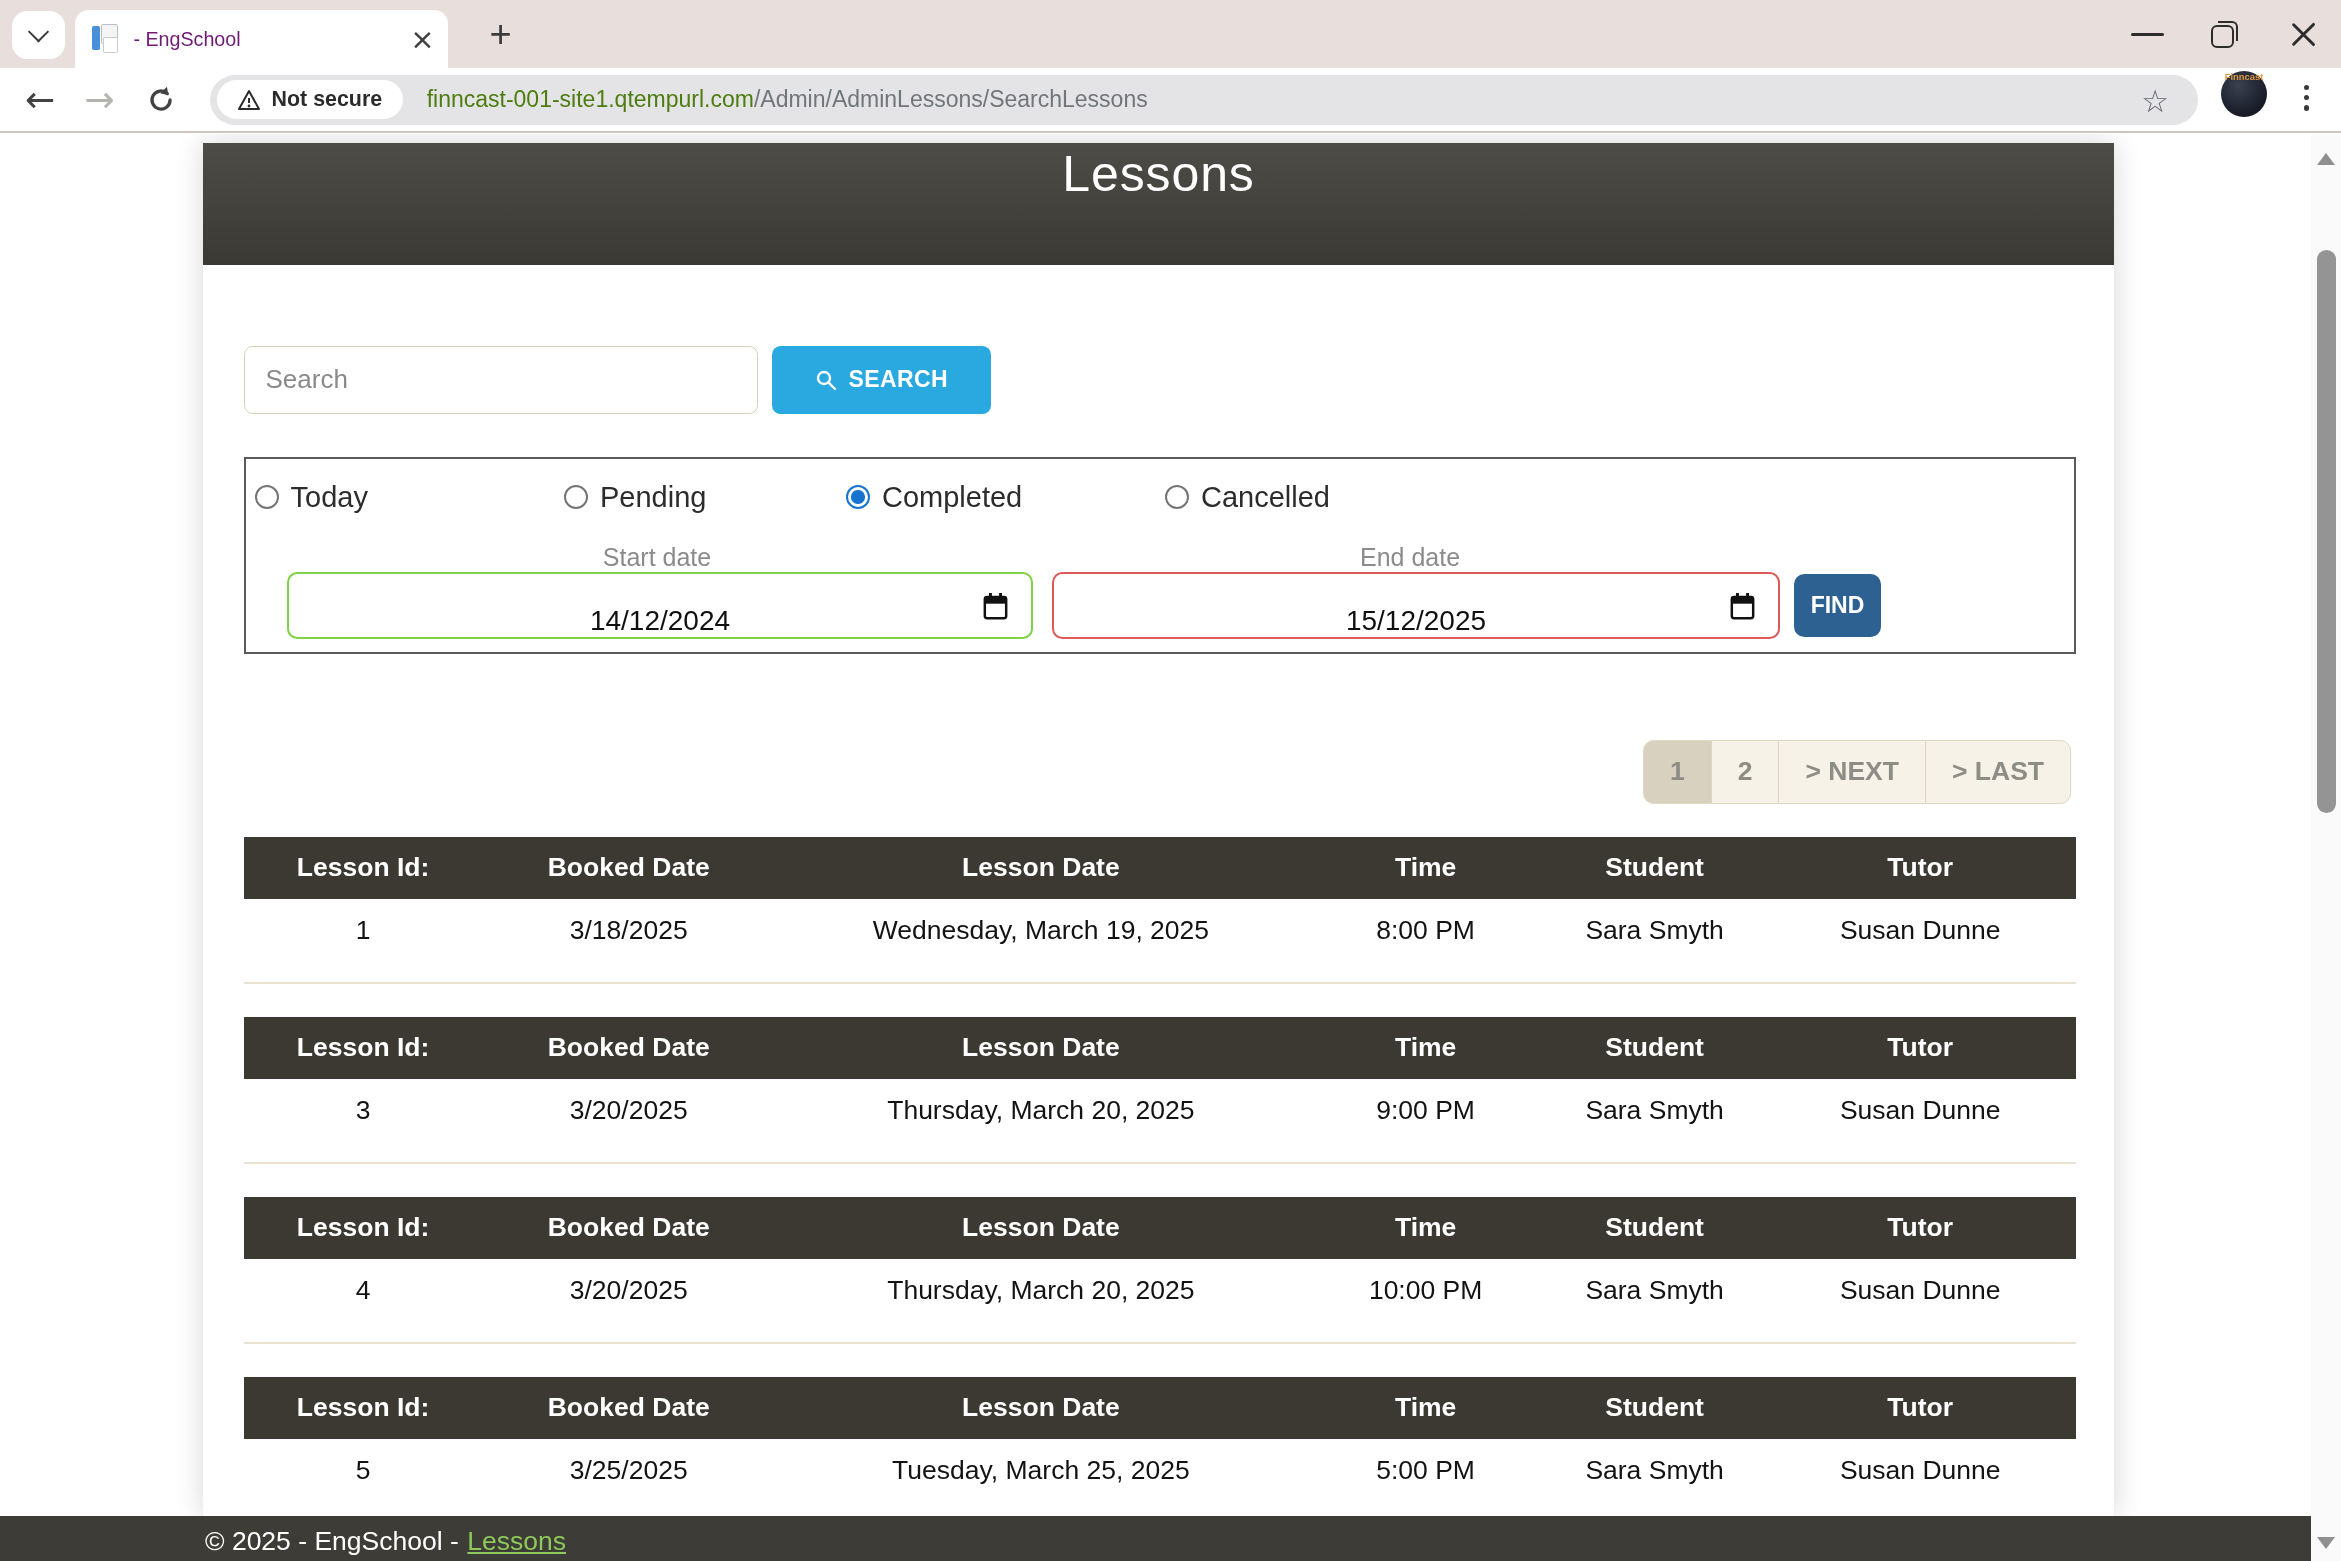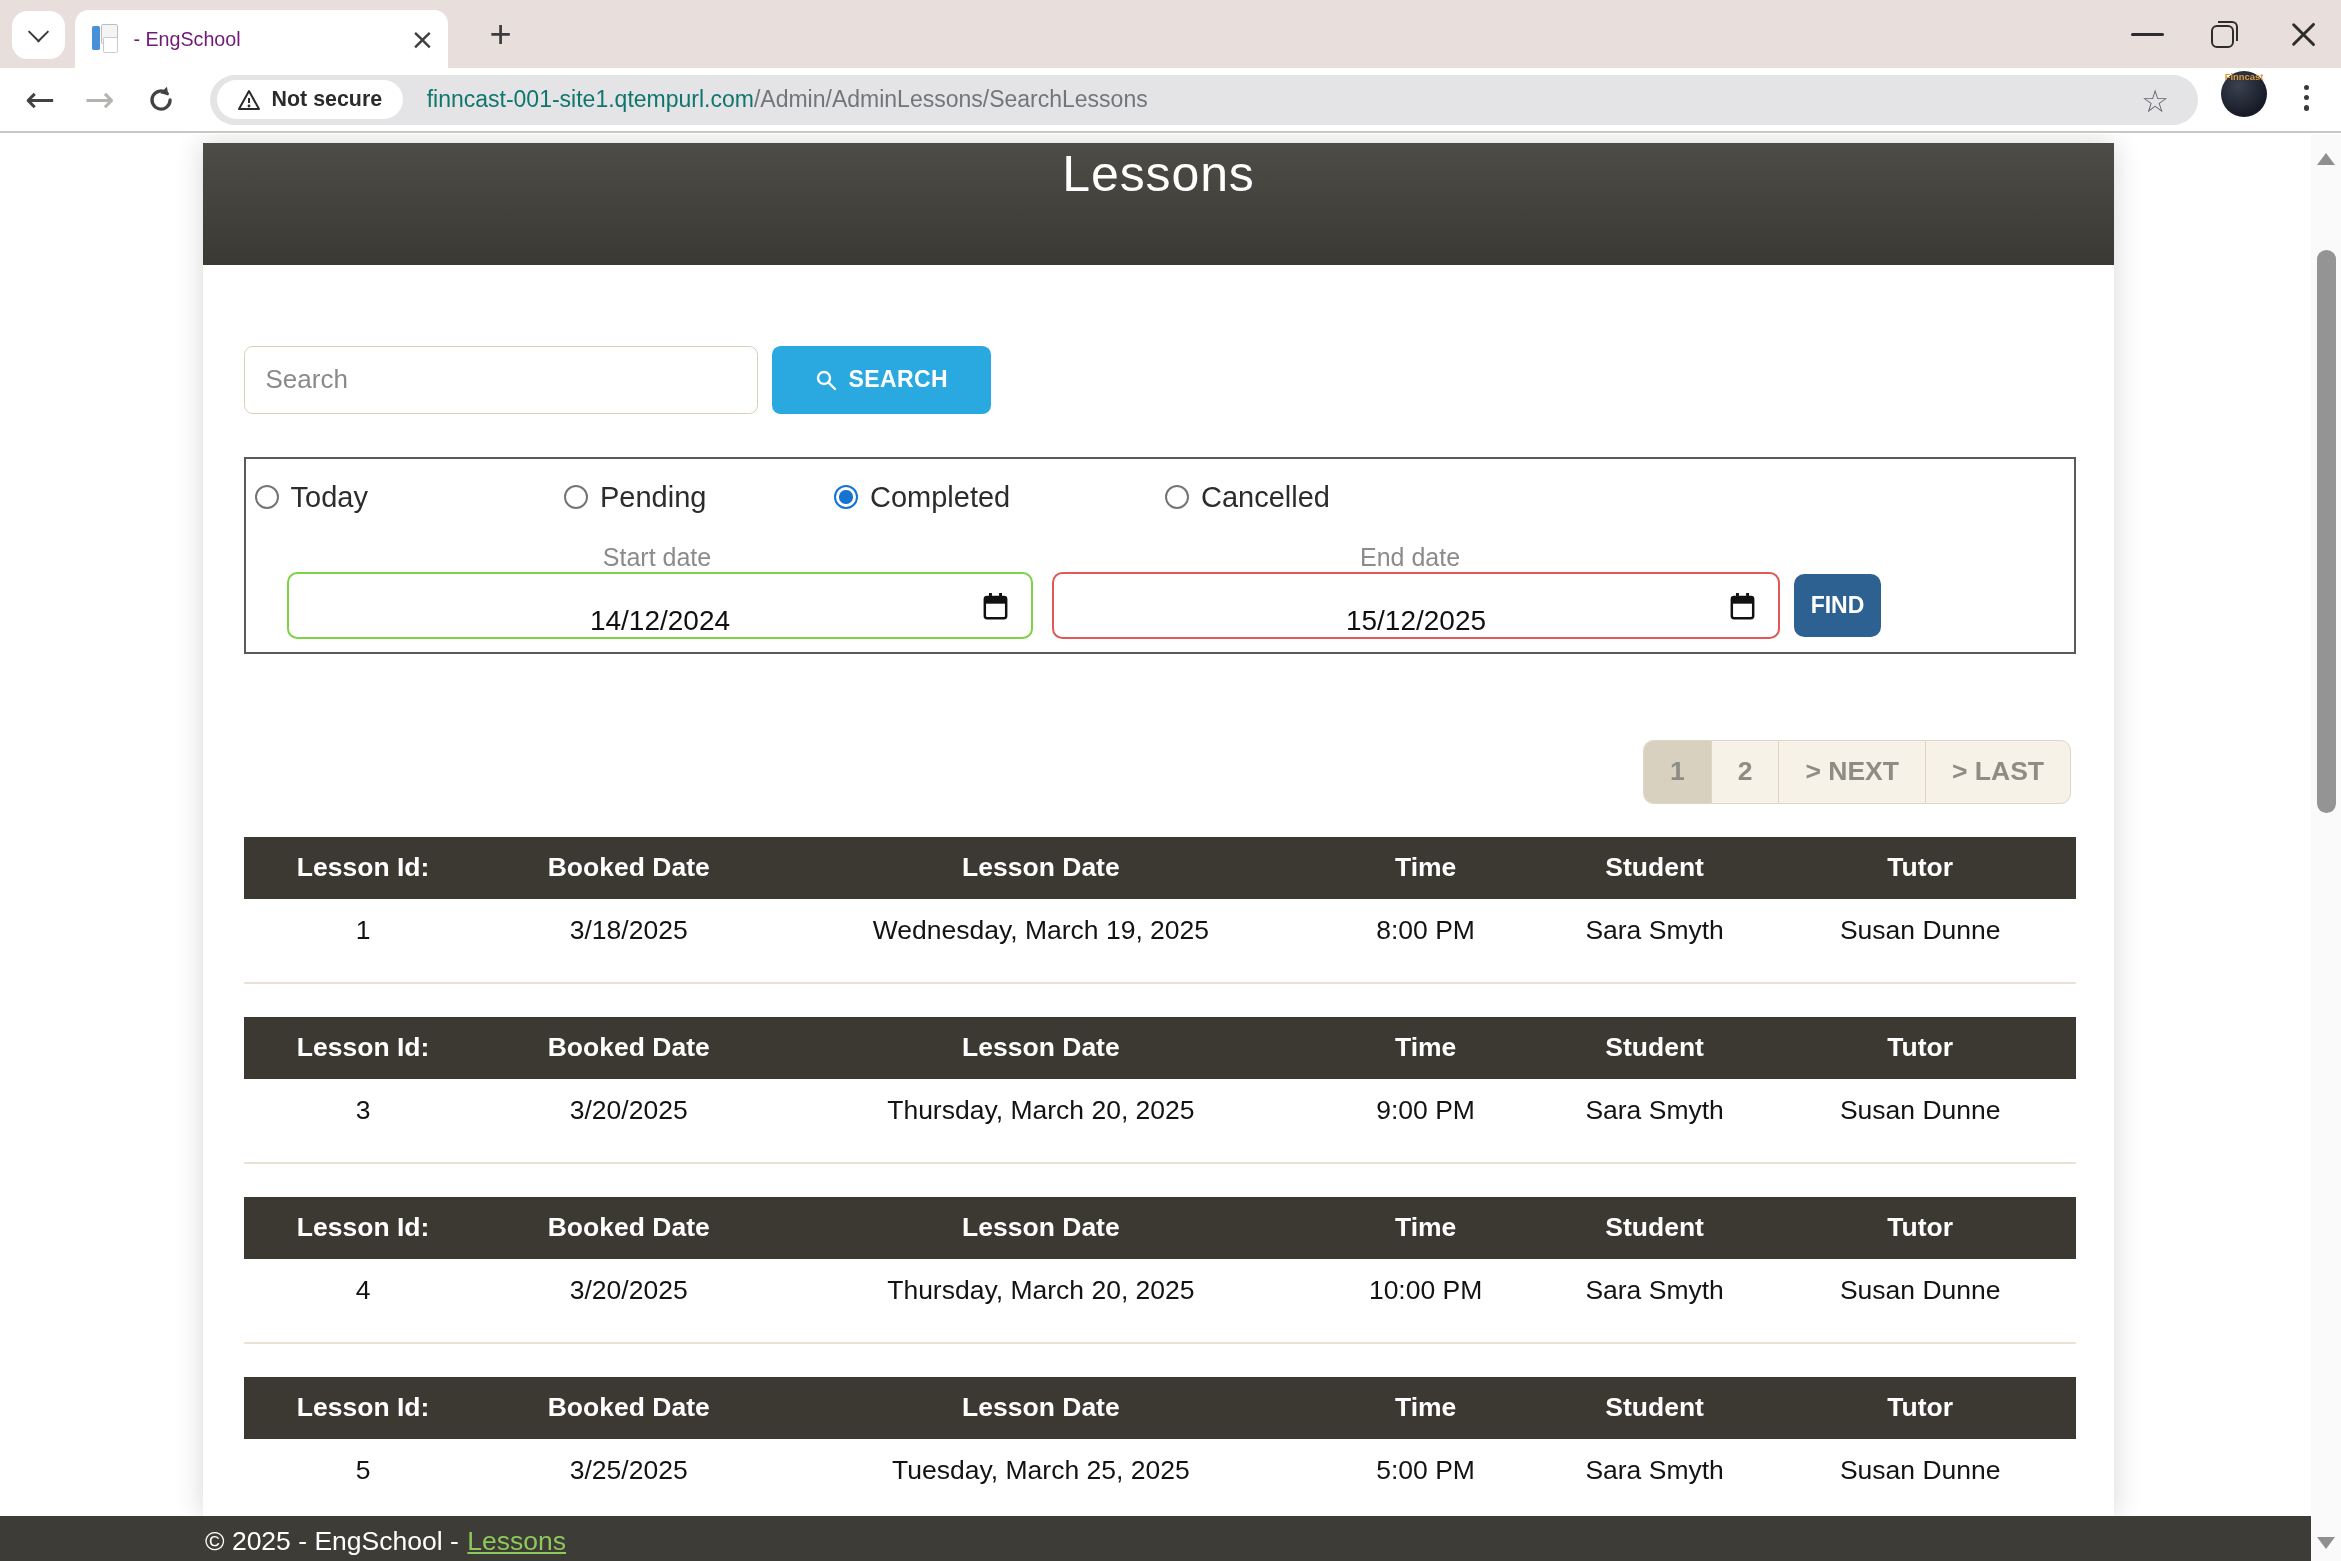--- a/index.html
+++ b/index.html
@@ -45,21 +45,21 @@
   .back-ico { left:20.5px; color:#424242; } .back-ico::before { content:"←"; }
   .fwd-ico  { left:80px; color:#b5b3b0; } .fwd-ico::before { content:"→"; }
   .reload-ico { position:absolute; left:144px; top:15.4px; width:34px; height:34px; }
 
   .omnibox { position:absolute; left:210px; top:6.8px; width:1988px; height:50px; background:#e4e3e5; border-radius:25px;
     display:flex; align-items:center; padding-left:6.8px; box-sizing:border-box; }
   .sec-chip { height:39px; border-radius:19.7px; background:#fff; display:inline-flex; align-items:center;
     padding:0 20.5px; gap:10.3px; }
   .sec-chip .sec-label { font-size:21.4px; font-weight:700; color:#2b2b2b; }
   .url-text { margin-left:24px; font-size:23px; white-space:nowrap; }
-  .url-host { color:#0f766e;margin-top:12px; }
+  .url-host { color:#4d7c0f;margin-top:12px; }
   .url-path { color:#71767b; }
   .star-ico { position:absolute; right:29px; top:8.6px; font-size:31px; color:#5f6368; font-family:"DejaVu Sans",sans-serif; }
   .star-ico::before { content:"☆"; }
 
   .avatar { position:absolute; left:2221px; top:3px; width:46px; height:46px; border-radius:50%;
     background:radial-gradient(circle at 38% 32%, #3a4150 0%, #161b26 70%); display:flex; justify-content:center; }
   .avatar span { font-size:9.4px; font-weight:700; color:#e09a3e; letter-spacing:0; }
   .kebab { position:absolute; left:2298px; top:12px; width:17px; height:41px; }
   .kebab i { display:block; width:5.1px; height:5.1px; border-radius:50%; background:#3a3a3a; margin:5.1px auto; }
 
@@ -80,21 +80,21 @@
   .search-btn { margin-left:13.7px; width:219px; height:68px; background:#2aa9e0; border:none; border-radius:8.6px;
     color:#fff; font-size:23px; font-weight:700; letter-spacing:0.4px; display:flex; align-items:center;
     justify-content:center; gap:10.3px; font-family:"Liberation Sans",sans-serif; }
 
   .filter-box { margin:43px 0 0 41px; width:1832px; height:197px; border:2.6px solid #5a5a58; box-sizing:border-box;
     position:relative; background:#fff; }
   .radio-item { position:absolute; top:22px; display:flex; align-items:center; gap:12px; font-size:29px; color:#2c2c2c; }
   .rdot { width:24px; height:24px; border-radius:50%; border:2.6px solid #757575; box-sizing:border-box; background:#fff; position:relative; }
   .radio-item.checked .rdot { border-color:#1673cf; }
   .radio-item.checked .rdot::after { content:""; position:absolute; inset:3.4px; border-radius:50%; background:#1673cf; }
-  .r0 { left:8.6px; } .r1 { left:318px; } .r2 { left:588px;justify-content:flex-end; } .r3 { left:919px; }
+  .r0 { left:8.6px; } .r1 { left:318px; } .r2 { left:600px;justify-content:flex-end; } .r3 { left:919px; }
 
   .fl-label { position:absolute; top:84px; width:342px; text-align:center; font-size:25px; color:#8b8b8b; }
   .fl-start { left:240px; } .fl-end { left:993px; }
 
   .date-input { position:absolute; top:113px; height:67px; background:#fff; border-radius:10.3px; box-sizing:border-box;
     display:flex; align-items:flex-end; justify-content:center; font-size:28px; color:#101010; }
   .date-start { left:41px;  width:746px; border:2.6px solid #7ed245; }
   .date-end   { left:806px; width:728px; border:2.6px solid #e05a5a; }
   .cal-ico { position:absolute; right:22px; top:17px; }
 

